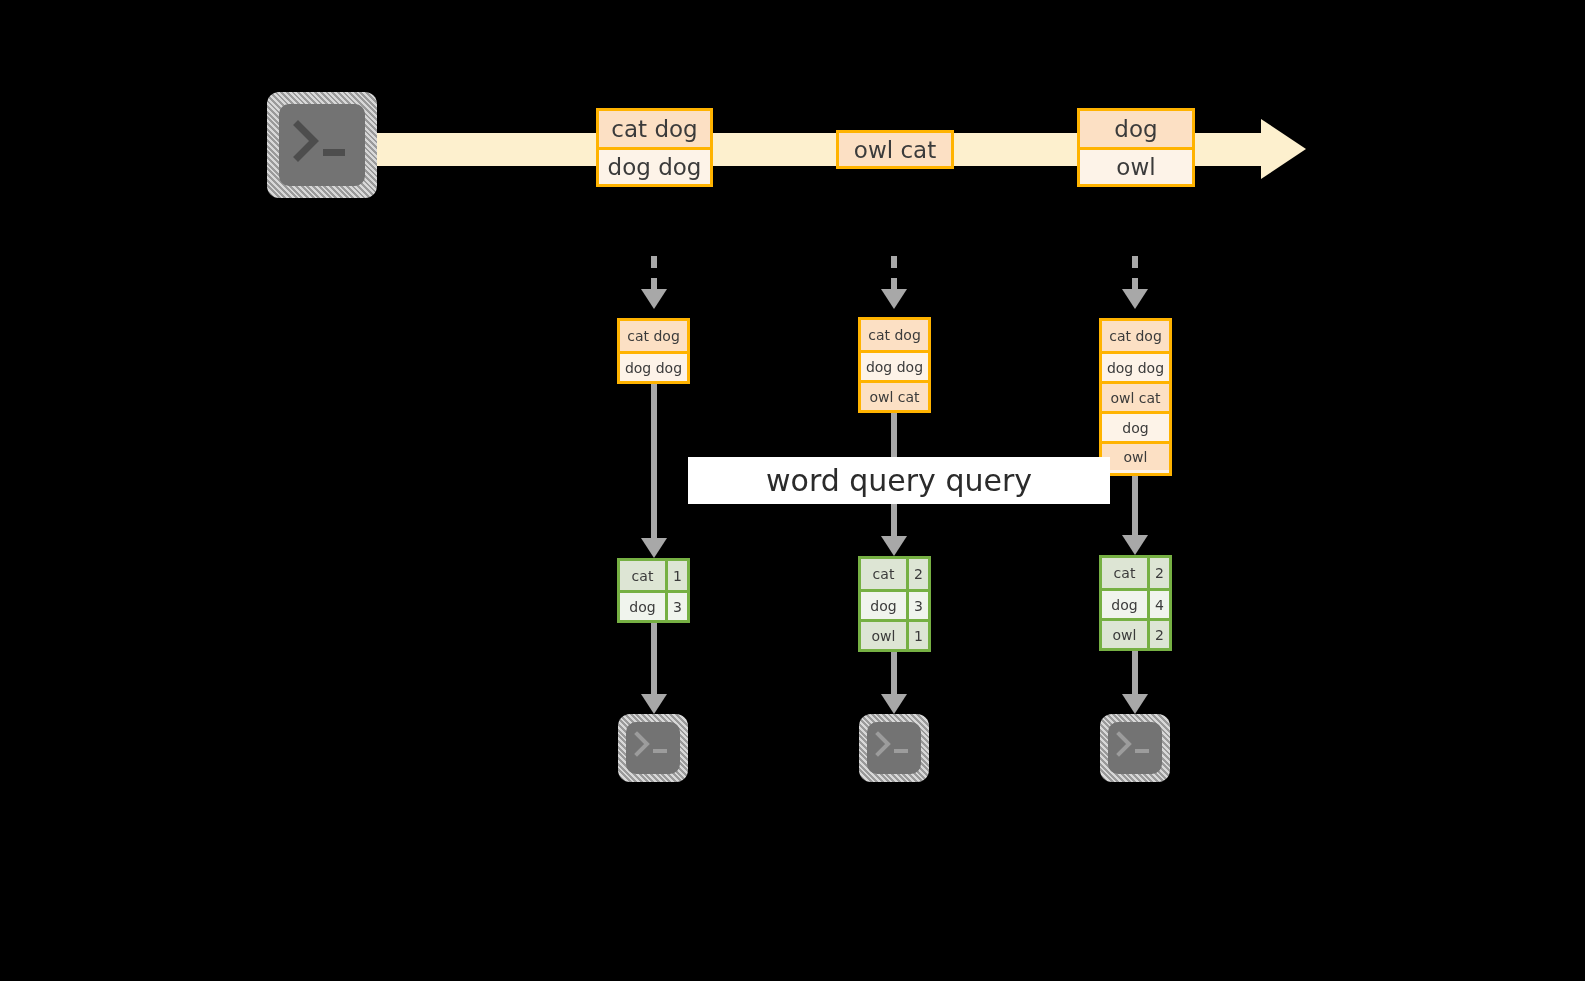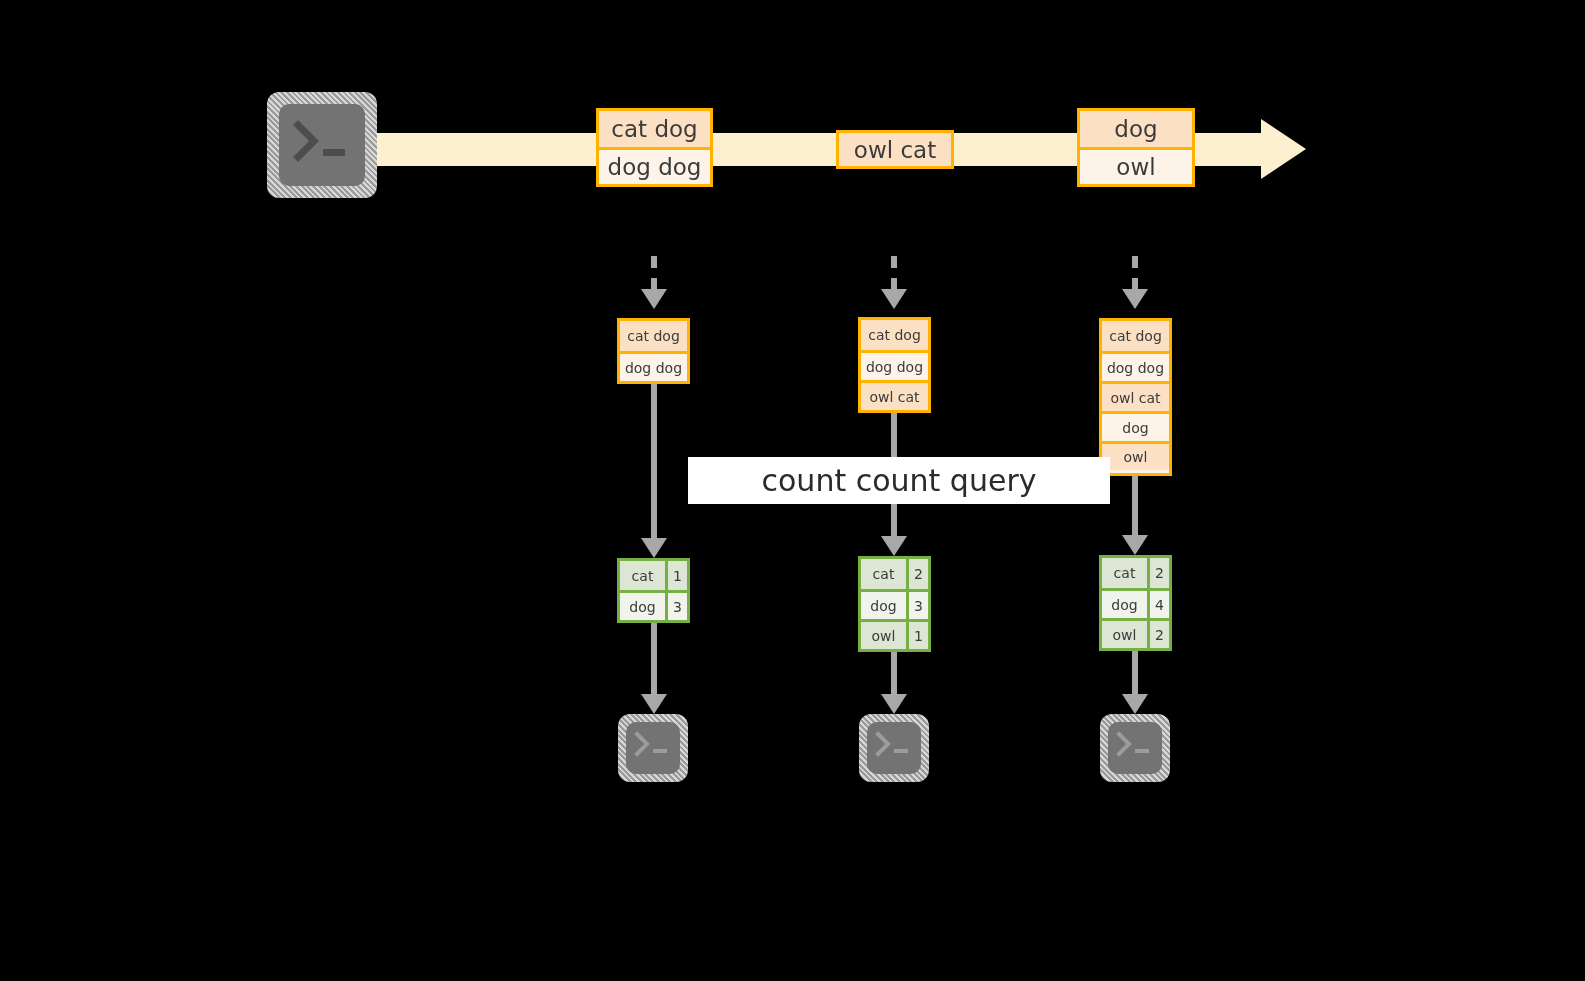--- a/index.html
+++ b/index.html
@@ -194,15 +194,15 @@
 
   <div class="term" style="left:1100px;top:714px;width:70px;height:68px;">
     <div class="hatch"></div>
     <div class="inner" style="left:8px;top:8px;right:8px;bottom:8px;"></div>
     <svg width="70" height="68" viewBox="0 0 70 68">
       <path d="M19 20 L29 30 L19 40" fill="none" stroke="#9c9c9c" stroke-width="4" stroke-linecap="square"></path>
       <rect x="35" y="35" width="14" height="4" fill="#9c9c9c"></rect>
     </svg>
   </div>
 
-  <div class="qlabel" style="left:688px;top:457px;width:422px;height:47px;font-size:30px;">count count query</div>
+  <div class="qlabel" style="left:688px;top:457px;width:422px;height:47px;font-size:30px;">word query query</div>
 
 </div>
 
 </body></html>

